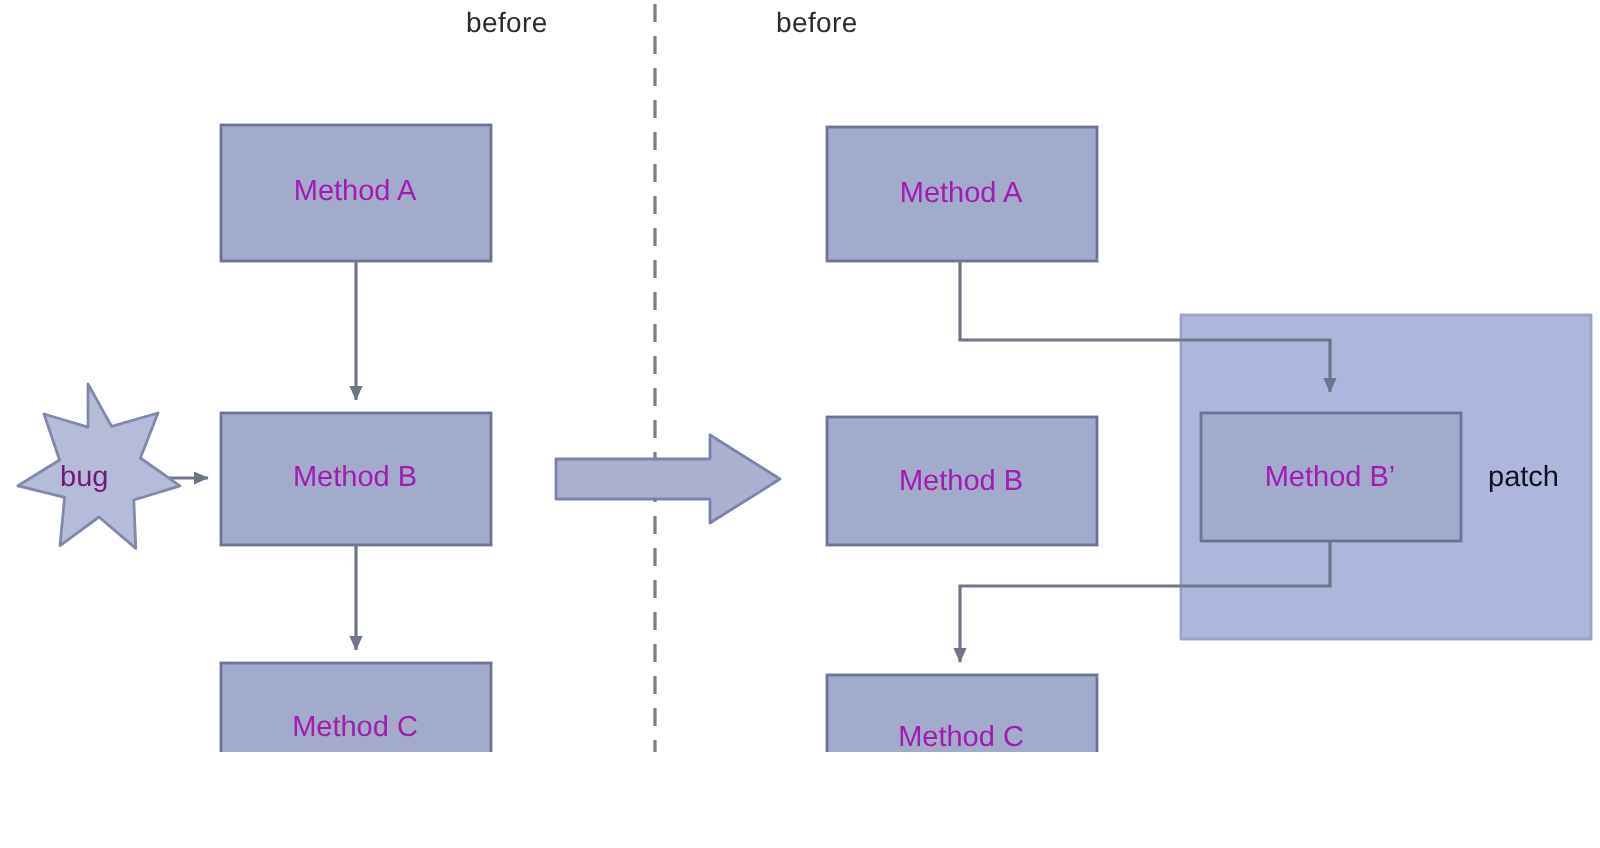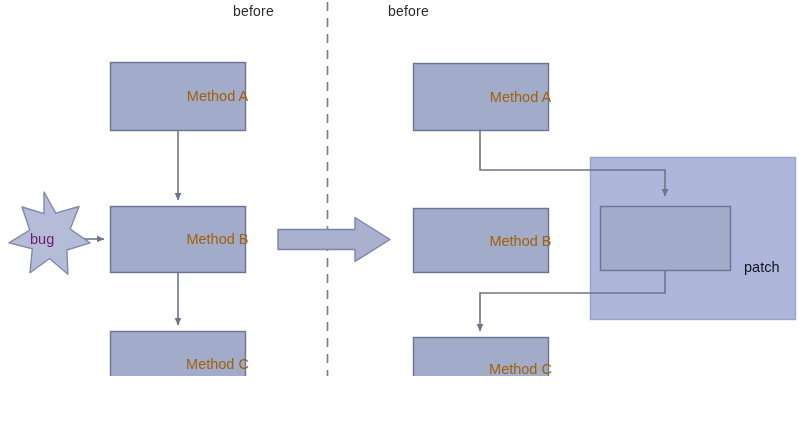--- a/index.html
+++ b/index.html
@@ -27,25 +27,24 @@
   .stage-label {
     position: absolute;
     font-size: 14px;
     color: #2b2b2b;
     letter-spacing: 0.2px;
     white-space: nowrap;
   }
   .node-label {
     position: absolute;
     font-size: 14.5px;
-    color: #a16207;
+    color: #a21caf;
     white-space: nowrap;
     text-align: center;
     pointer-events: none;
-    margin-left: 40px;
   }
   .patch-label {
     position: absolute;
     font-size: 14.5px;
     color: #10131c;
     white-space: nowrap;
   }
   .bug-label {
     position: absolute;
     font-size: 14.5px;
@@ -106,16 +105,17 @@
   <div class="node-label" style="left:110px; top:356px; width:135px;">Method C</div>
 
   <div class="bug-label" style="left:30px; top:231px;">bug</div>
 
   <div class="node-label" style="left:413px; top:89px; width:135px;">Method A</div>
 
   <div class="node-label" style="left:413px; top:233px; width:135px;">Method B</div>
 
   <div class="node-label" style="left:413px; top:361px; width:135px;">Method C</div>
 
+  <div class="node-label" style="left:600px; top:231px; width:130px;">Method B’</div>
 
-  <div class="patch-label" style="left:744px; top:231px;margin-top:28px;">patch</div>
+  <div class="patch-label" style="left:744px; top:231px;">patch</div>
 
 </div>
 
 </body></html>

